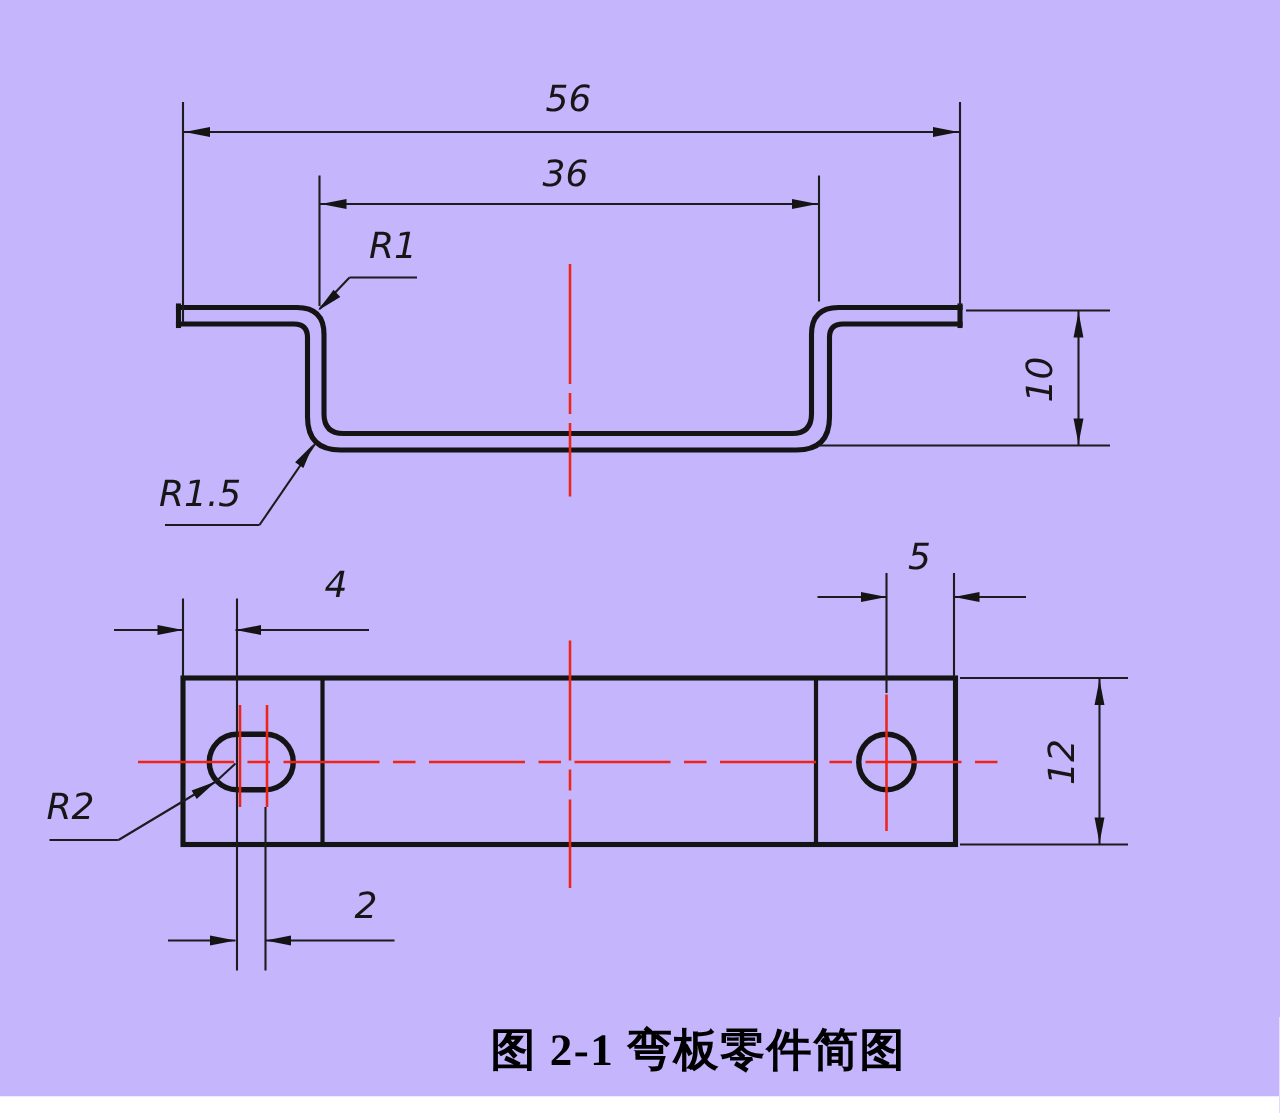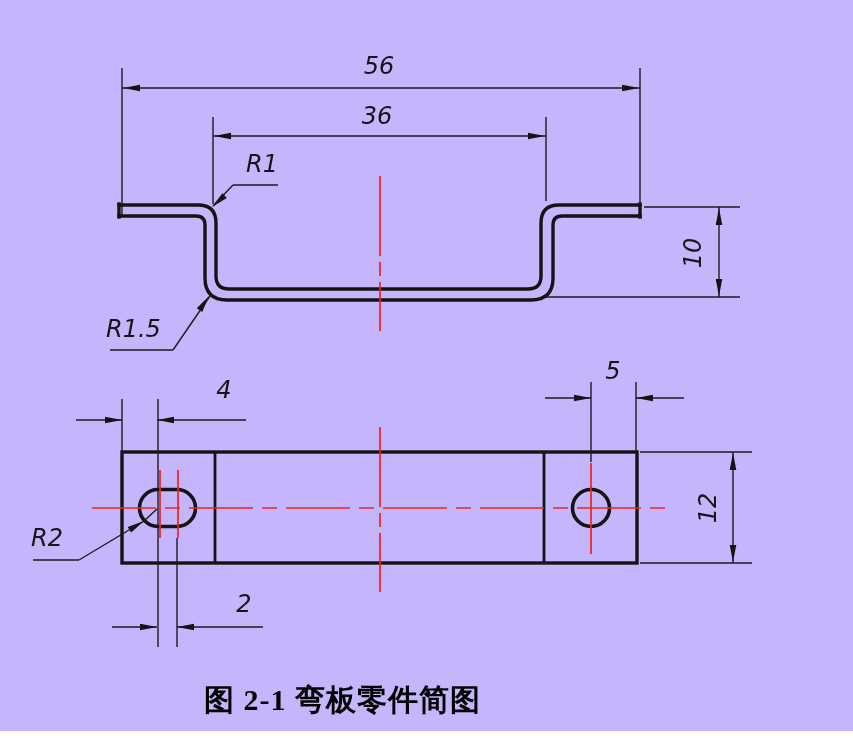--- a/index.html
+++ b/index.html
@@ -11,21 +11,21 @@
   .thick{stroke:#141414;stroke-width:3.4;fill:none;stroke-linecap:square;}
   .hole{stroke:#141414;stroke-width:3.6;fill:none;}
   .divider{stroke:#141414;stroke-width:2.8;fill:none;}
   .thin{stroke:#1c1c1c;stroke-width:1.4;fill:none;stroke-linecap:butt;}
   .red{stroke:#ee2419;stroke-width:1.7;fill:none;}
   .arrow{fill:#141414;stroke:none;}
   .dim{
     font-family:"DejaVu Sans",sans-serif;font-style:italic;font-size:24px;fill:#161616;
   }
   .caption{
-    position:absolute;left:204px;top:680px;width:400px;text-align:left;
+    position:absolute;left:204px;top:680px;width:400px;text-align:right;
     font-family:"Liberation Serif","DejaVu Serif",serif;font-weight:bold;
     font-size:30px;color:#000;letter-spacing:1px;white-space:nowrap;
   }
 </style>
 </head>
 <body>
 
 <div class="canvas">
   <svg width="853" height="742" viewBox="0 0 853 742">
     <defs>

